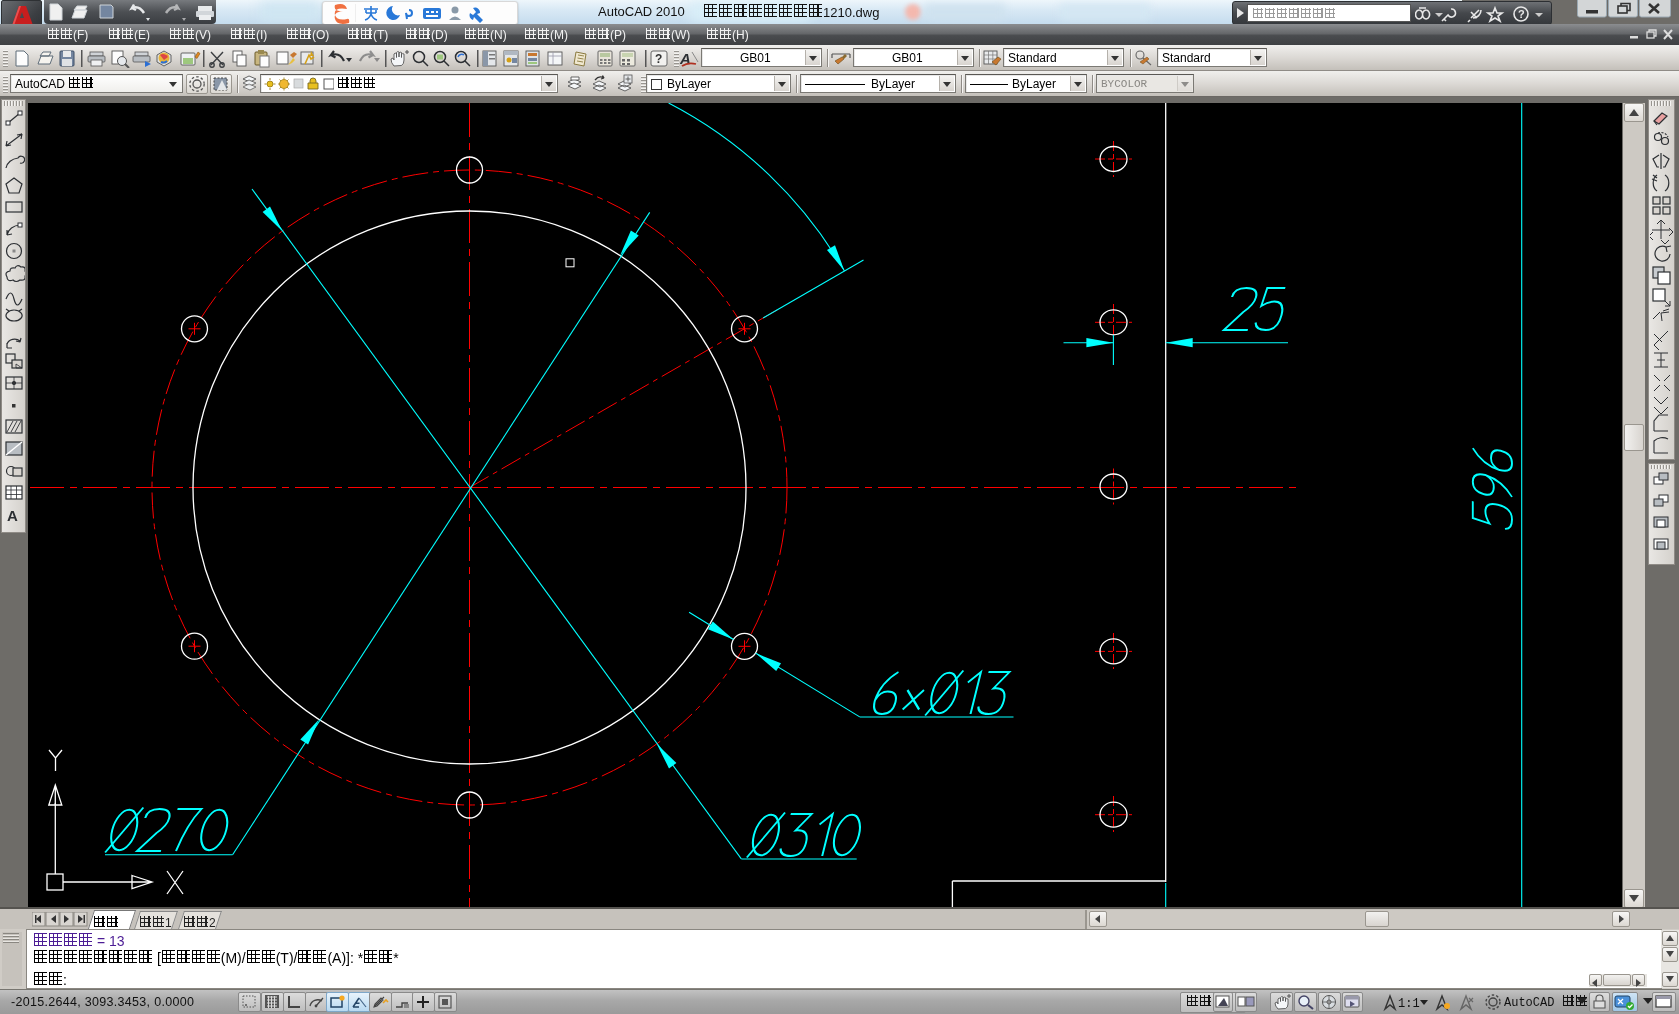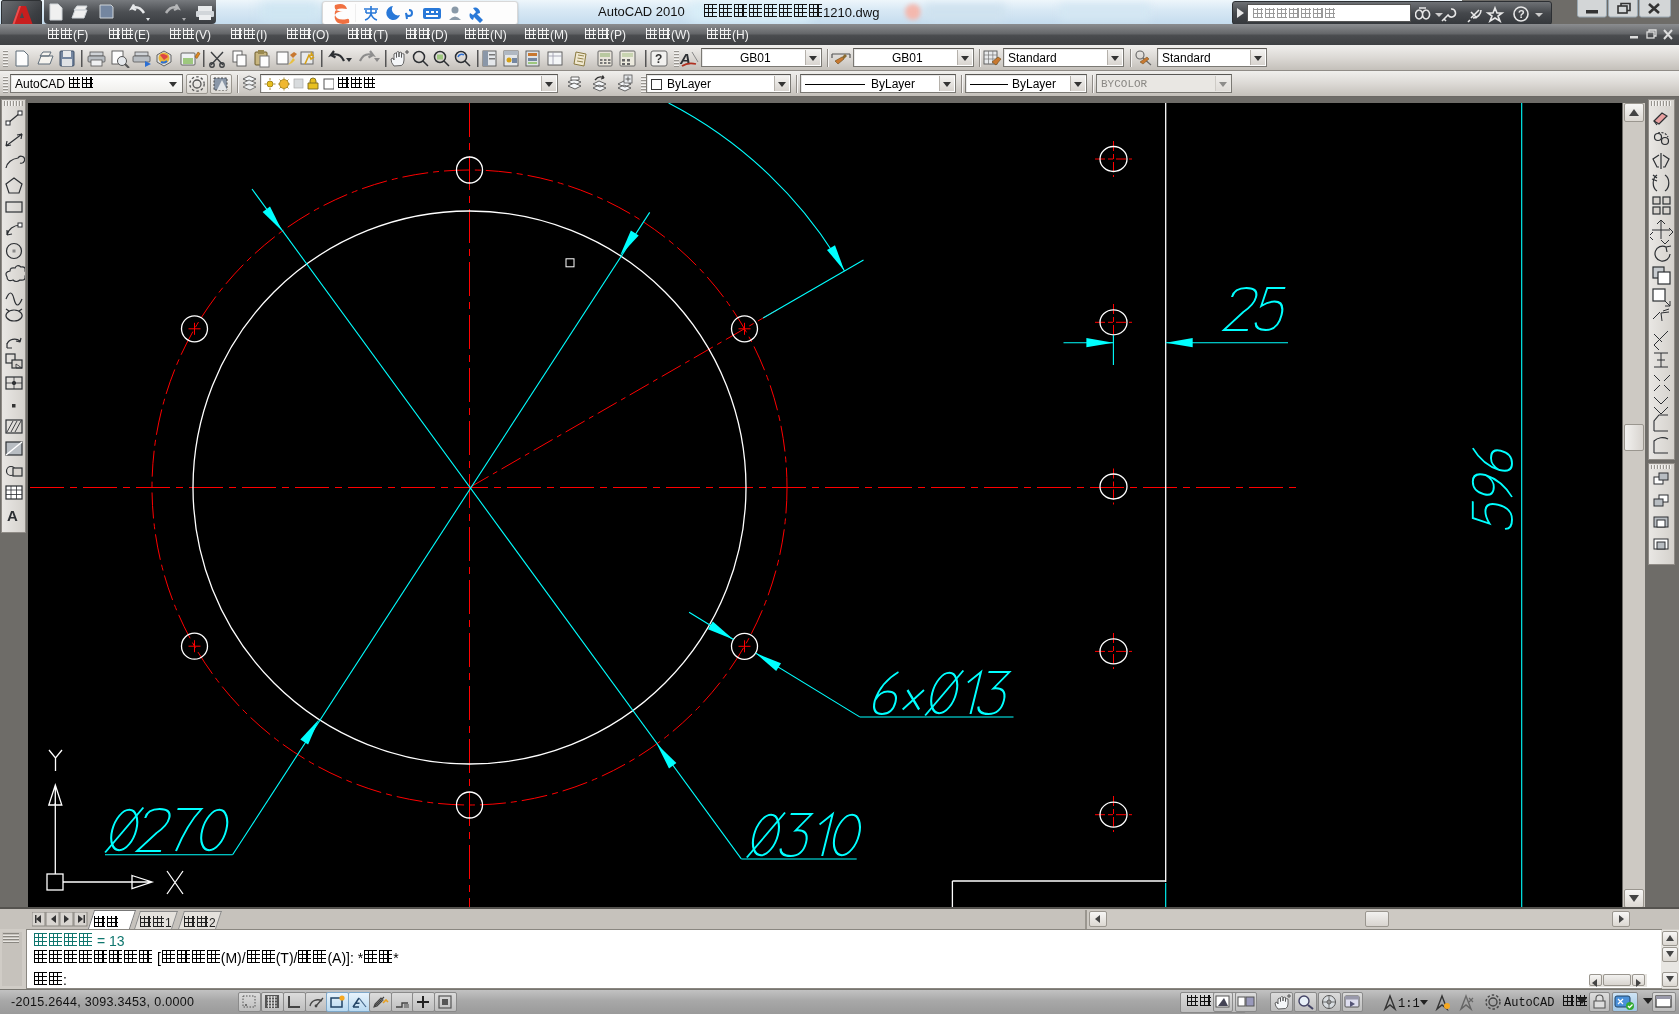--- a/index.html
+++ b/index.html
@@ -417,21 +417,21 @@
     </div>
  <div class="vsep" style="left:961px;top:4px;height:18px;"></div>
  <div class="combo" style="left:965px;top:3px;width:122px;">
       <svg class="abs" style="left:4px;top:8px;" width="38" height="3">
         <line x1="0" y1="1.5" x2="38" y2="1.5" stroke="#000" stroke-width="1.2"></line>
       </svg>
       <span class="tx" style="left:46px;">ByLayer</span>
       <span class="cbtn"></span>
     </div>
  <div class="vsep" style="left:1092px;top:4px;height:18px;"></div>
- <div class="combo" style="left:1096px;top:3px;width:136px;background:#e9e7e3;text-decoration:underline;">
+ <div class="combo" style="left:1096px;top:3px;width:98px;background:#e9e7e3;text-decoration:underline;">
       <span class="tx" style="color:#8a8884;font-family:'Liberation Mono',monospace;font-size:11px;top:3px;">BYCOLOR</span>
       <span class="cbtn" style="opacity:0.5;"></span>
     </div>
 </div>
 
 <div id="lefttb">
  <div class="abs" style="left:1px;top:2px;width:25px;height:434px;background:linear-gradient(90deg,#e9e7e4,#d4d1cc);border:1px solid #8f8b86;"></div>
  <div class="abs" style="left:4px;top:4px;width:19px;height:5px;background:repeating-linear-gradient(90deg,#989590 0 1px,#f4f3f1 1px 2px,transparent 2px 3px);"></div>
  <svg class="abs" style="left:3px;top:11px;" width="22" height="424">
   <g stroke="#2c2f33" stroke-width="1.2" fill="none">
@@ -767,21 +767,21 @@
           <polygon points="6,3 6,11 11,7" fill="#444"></polygon>
         </svg></div>
  </div>
 </div>
 
 <div id="cmdwin">
  <div class="abs" style="left:2px;top:3px;width:20px;height:54px;background:#c6c2bc;"></div>
  <div class="abs" style="left:3px;top:4px;width:16px;height:10px;background:repeating-linear-gradient(0deg,#8a8781 0 1px,#e8e6e2 1px 2px,transparent 2px 3px);"></div>
 </div>
 <div id="cmdtext">
- <div class="abs" style="left:6px;top:3px;color:#0f766e;"><span class="cj t"></span><span class="cj t"></span><span class="cj t"></span><span class="cj t"></span>&nbsp;= 13</div>
+ <div class="abs" style="left:6px;top:3px;color:#4c1d95;"><span class="cj t"></span><span class="cj t"></span><span class="cj t"></span><span class="cj t"></span>&nbsp;= 13</div>
  <div class="abs" style="left:6px;top:20px;color:#000;"><span class="cj t"></span><span class="cj t"></span><span class="cj t"></span><span class="cj t"></span><span class="cj t"></span><span class="cj t"></span><span class="cj t"></span><span class="cj t"></span>&nbsp;[<span class="cj t"></span><span class="cj t"></span><span class="cj t"></span><span class="cj t"></span>(M)/<span class="cj t"></span><span class="cj t"></span>(T)/<span class="cj t"></span><span class="cj t"></span>(A)]: *<span class="cj t"></span><span class="cj t"></span>*</div>
  <div class="abs" style="left:6px;top:42px;color:#000;"><span class="cj t"></span><span class="cj t"></span>:</div>
  <div class="abs" style="left:1634px;top:0px;width:18px;height:58px;background:#e8e6e2;">
   <div class="tbtn" style="left:1px;top:1px;width:16px;height:15px;"><svg width="14" height="13">
           <polygon points="7,3 11,9 3,9" fill="#444"></polygon>
         </svg></div>
   <div class="tbtn" style="left:1px;top:17px;width:16px;height:15px;"><svg width="14" height="13">
           <polygon points="7,9 11,3 3,3" fill="#444"></polygon>
         </svg></div>
   <div class="tbtn" style="left:1px;top:42px;width:16px;height:15px;"><svg width="14" height="13">

